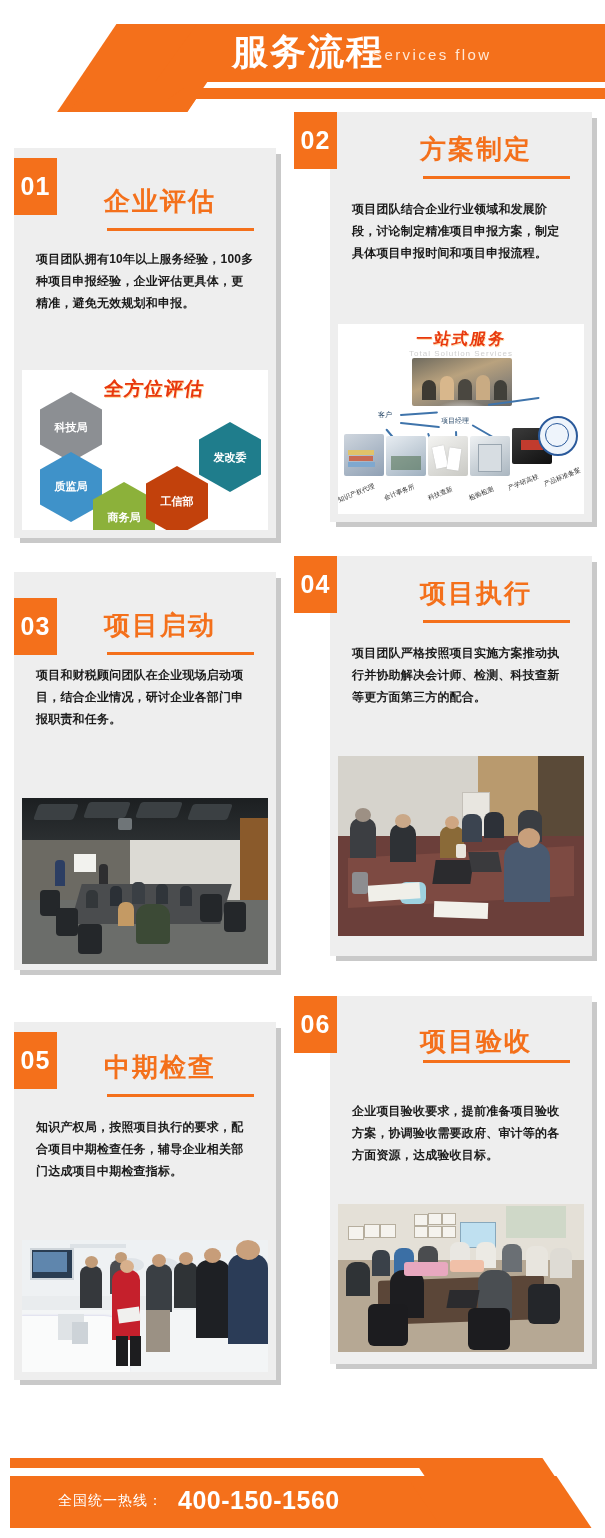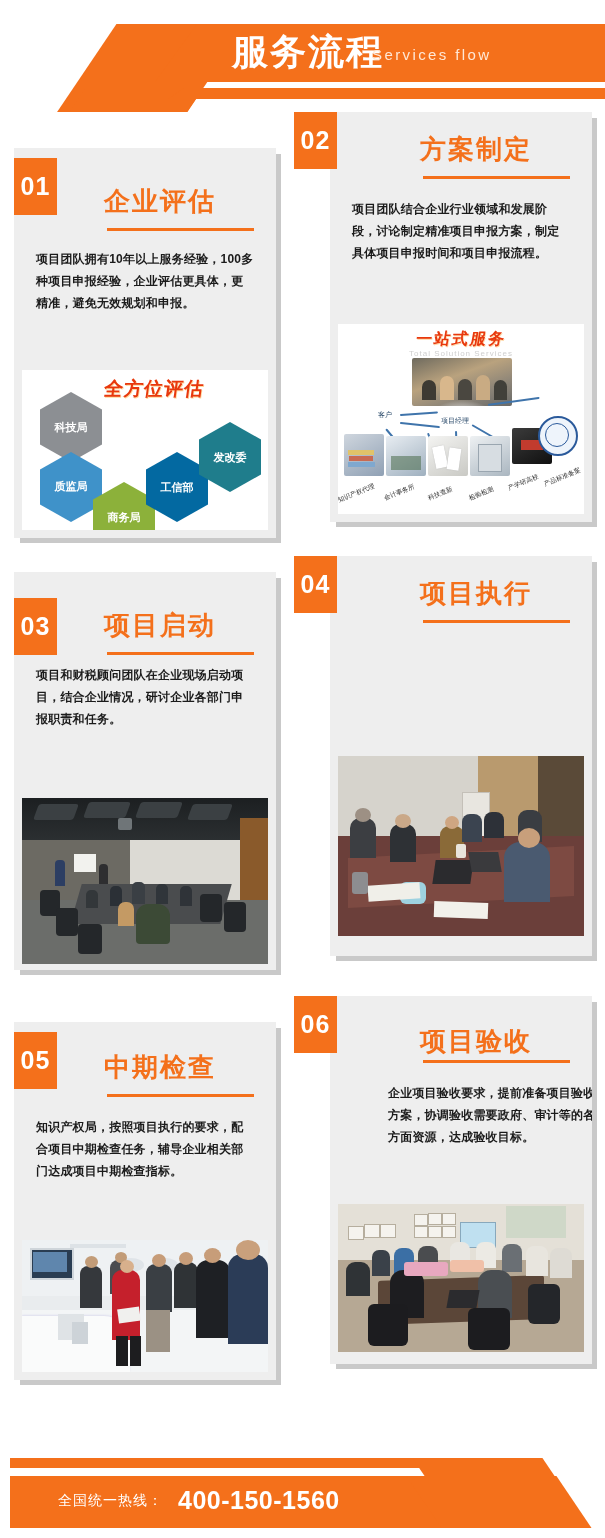--- a/index.html
+++ b/index.html
@@ -169,21 +169,21 @@
       <div class="hex-title" style="left:82px;top:6px;">全方位评估</div>
       <div class="hex" style="left:18px;top:22px;background:#8c8f93;">
         <span>科技局</span>
       </div>
       <div class="hex" style="left:18px;top:82px;background:#3f92c9;font-family:Liberation Mono, monospace;">
         <span>质监局</span>
       </div>
       <div class="hex" style="left:71px;top:112px;background:#8cb13a;">
         <span>商务局</span>
       </div>
-      <div class="hex" style="left:124px;top:82px;background:#0369a1;">
+      <div class="hex" style="left:124px;top:96px;background:#c2410c;">
         <span>工信部</span>
       </div>
       <div class="hex" style="left:177px;top:52px;background:#1f7d8c;">
         <span>发改委</span>
       </div>
     </div>
   </div>
   <div class="badge" style="left:14px;top:158px;">01</div>
 
   <div class="card" style="left:330px;top:112px;width:262px;height:410px;">
@@ -280,20 +280,21 @@
         <div class="pr" style="left:178px;top:96px;width:22px;height:28px;background:#24272a;border-radius:4px;"></div>
         <div class="pr" style="left:202px;top:104px;width:22px;height:30px;background:#24272a;border-radius:4px;"></div>
       </div>
     </div>
   </div>
   <div class="badge" style="left:14px;top:598px;">03</div>
 
   <div class="card" style="left:330px;top:556px;width:262px;height:400px;">
     <div class="card-title" style="left:90px;top:22px;">项目执行</div>
     <div class="card-rule" style="left:93px;top:64px;width:147px;"></div>
+    <div class="card-body" style="left:22px;top:86px;width:218px;">项目团队严格按照项目实施方案推动执行并协助解决会计师、检测、科技查新等更方面第三方的配合。</div>
 
     <div class="photo" style="left:8px;top:200px;width:246px;height:180px;background:#7a6a58;">
       <div class="scene">
         <div class="pr" style="left:0;top:0;width:140px;height:80px;background:#d6d3cc;"></div>
         <div class="pr" style="left:140px;top:0;width:60px;height:96px;background:#b99a6e;"></div>
         <div class="pr" style="left:200px;top:0;width:46px;height:96px;background:#5a4a38;"></div>
         <div class="pr" style="left:124px;top:36px;width:26px;height:44px;background:#e8e6e0;border:1px solid #c4c0b8;"></div>
         <div class="pr" style="left:0;top:80px;width:246px;height:100px;background:#6b3f3a;"></div>
         <div class="pr" style="left:10px;top:96px;width:226px;height:50px;background:#7d4a42;transform:skewY(-3deg);"></div>
         <div class="pr" style="left:12px;top:62px;width:26px;height:40px;background:#3c3e42;border-radius:10px 10px 0 0;"></div>
@@ -355,21 +356,21 @@
         <div class="pr" style="left:206px;top:14px;width:40px;height:90px;background:#2b3c57;border-radius:14px 14px 0 0;"></div>
         <div class="pr" style="left:214px;top:0px;width:24px;height:20px;background:#c9a07c;border-radius:50%;"></div>
       </div>
     </div>
   </div>
   <div class="badge" style="left:14px;top:1032px;">05</div>
 
   <div class="card" style="left:330px;top:996px;width:262px;height:368px;">
     <div class="card-title" style="left:90px;top:22px;margin-top:8px;">项目验收</div>
     <div class="card-rule" style="left:93px;top:64px;width:147px;"></div>
-    <div class="card-body" style="left:22px;top:86px;width:218px;margin-left:36px;">企业项目验收要求，提前准备项目验收方案，协调验收需要政府、审计等的各方面资源，达成验收目标。</div>
+    <div class="card-body" style="left:22px;top:104px;width:218px;">企业项目验收要求，提前准备项目验收方案，协调验收需要政府、审计等的各方面资源，达成验收目标。</div>
 
     <div class="photo" style="left:8px;top:208px;width:246px;height:148px;background:#cfc8bd;">
       <div class="scene">
         <div class="pr" style="left:0;top:0;width:246px;height:56px;background:#e4e0d7;"></div>
         <div class="pr" style="left:168px;top:2px;width:60px;height:32px;background:#cfd8c8;"></div>
         <div class="pr" style="left:10px;top:22px;width:14px;height:12px;background:#f5f3ee;border:1px solid #b6ae9e;"></div>
         <div class="pr" style="left:26px;top:20px;width:14px;height:12px;background:#f5f3ee;border:1px solid #b6ae9e;"></div>
         <div class="pr" style="left:42px;top:20px;width:14px;height:12px;background:#f5f3ee;border:1px solid #b6ae9e;"></div>
         <div class="pr" style="left:76px;top:10px;width:12px;height:10px;background:#f5f3ee;border:1px solid #b6ae9e;"></div>
         <div class="pr" style="left:90px;top:9px;width:12px;height:10px;background:#f5f3ee;border:1px solid #b6ae9e;"></div>

